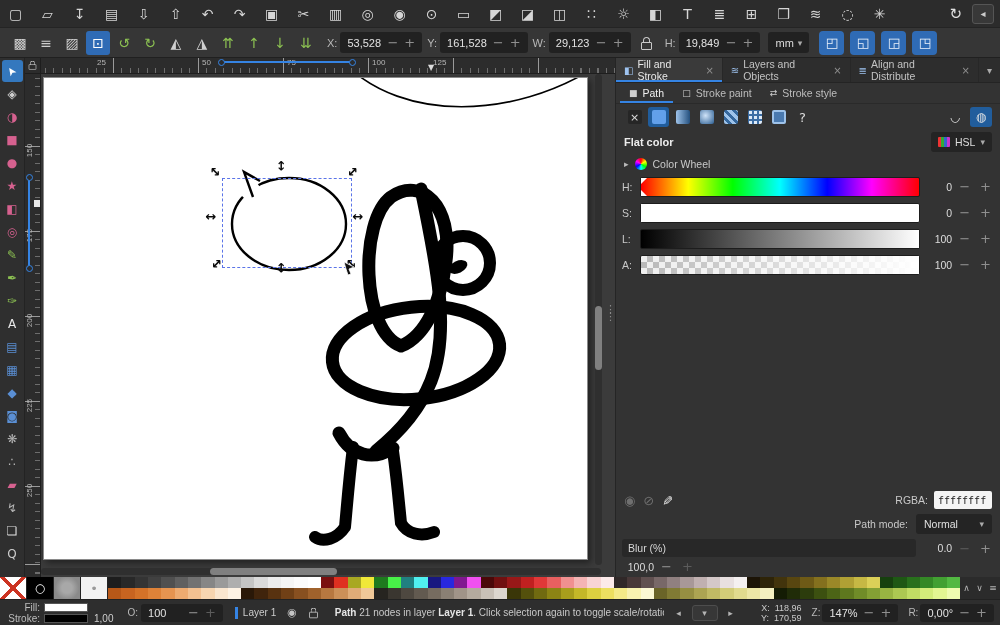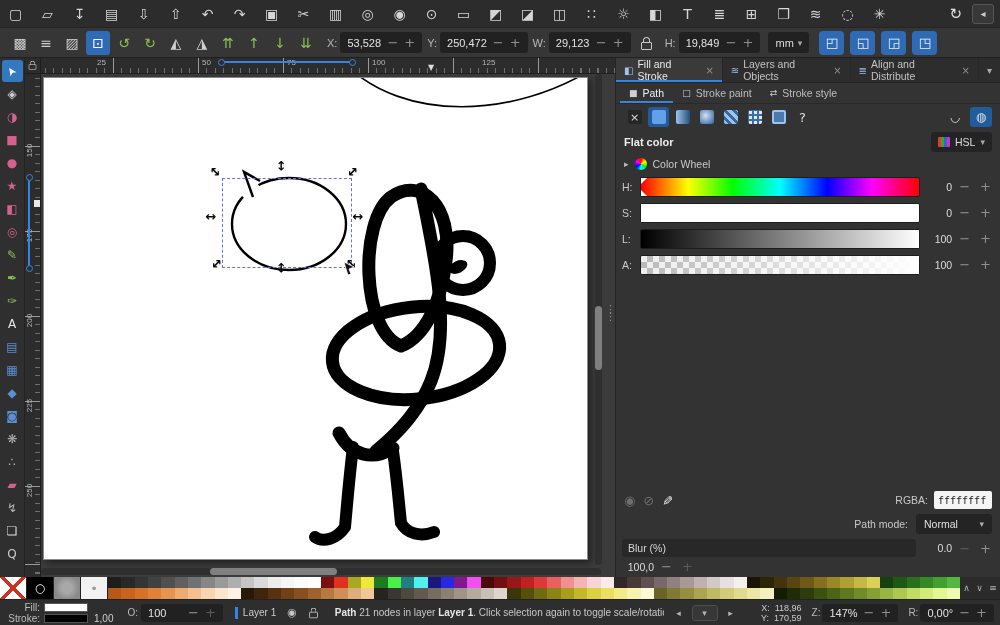--- a/index.html
+++ b/index.html
@@ -276,21 +276,21 @@
           <span class="lbl">X:</span>
           <span class="entry">
             <span class="val">53,528</span>
             <span class="spin g">−</span>
             <span class="spin g">+</span>
           </span>
         </span>
         <span class="fld">
           <span class="lbl">Y:</span>
           <span class="entry">
-            <span class="val">250,472</span>
+            <span class="val">161,528</span>
             <span class="spin g">−</span>
             <span class="spin g">+</span>
           </span>
         </span>
         <span class="fld">
           <span class="lbl">W:</span>
           <span class="entry">
             <span class="val">29,123</span>
             <span class="spin g">−</span>
             <span class="spin g">+</span>
@@ -430,21 +430,21 @@
       <path d="M1,1 L11,6 L6,8 L8,13 L5,14 L3,8 Z" fill="#111" stroke="#fff" stroke-width="0.8"></path>
     </svg>
 
     <div class="hruler">
       <div>
 
       <span class="hnum" style="left:72px">25</span>
           <span class="hnum" style="left:177px">50</span>
           <span class="hnum" style="left:262px">75</span>
           <span class="hnum" style="left:347px">100</span>
-          <span class="hnum" style="left:457px">125</span>
+          <span class="hnum" style="left:408px">125</span>
         </div>
       <div class="rulsel-h"></div>
       <span class="hcursor g">▼</span>
     </div>
     <div class="vruler">
       <div>
 
       <span class="vnum" style="top:72px">150</span>
           <span class="vnum" style="top:157px">175</span>
           <span class="vnum" style="top:242px">200</span>

